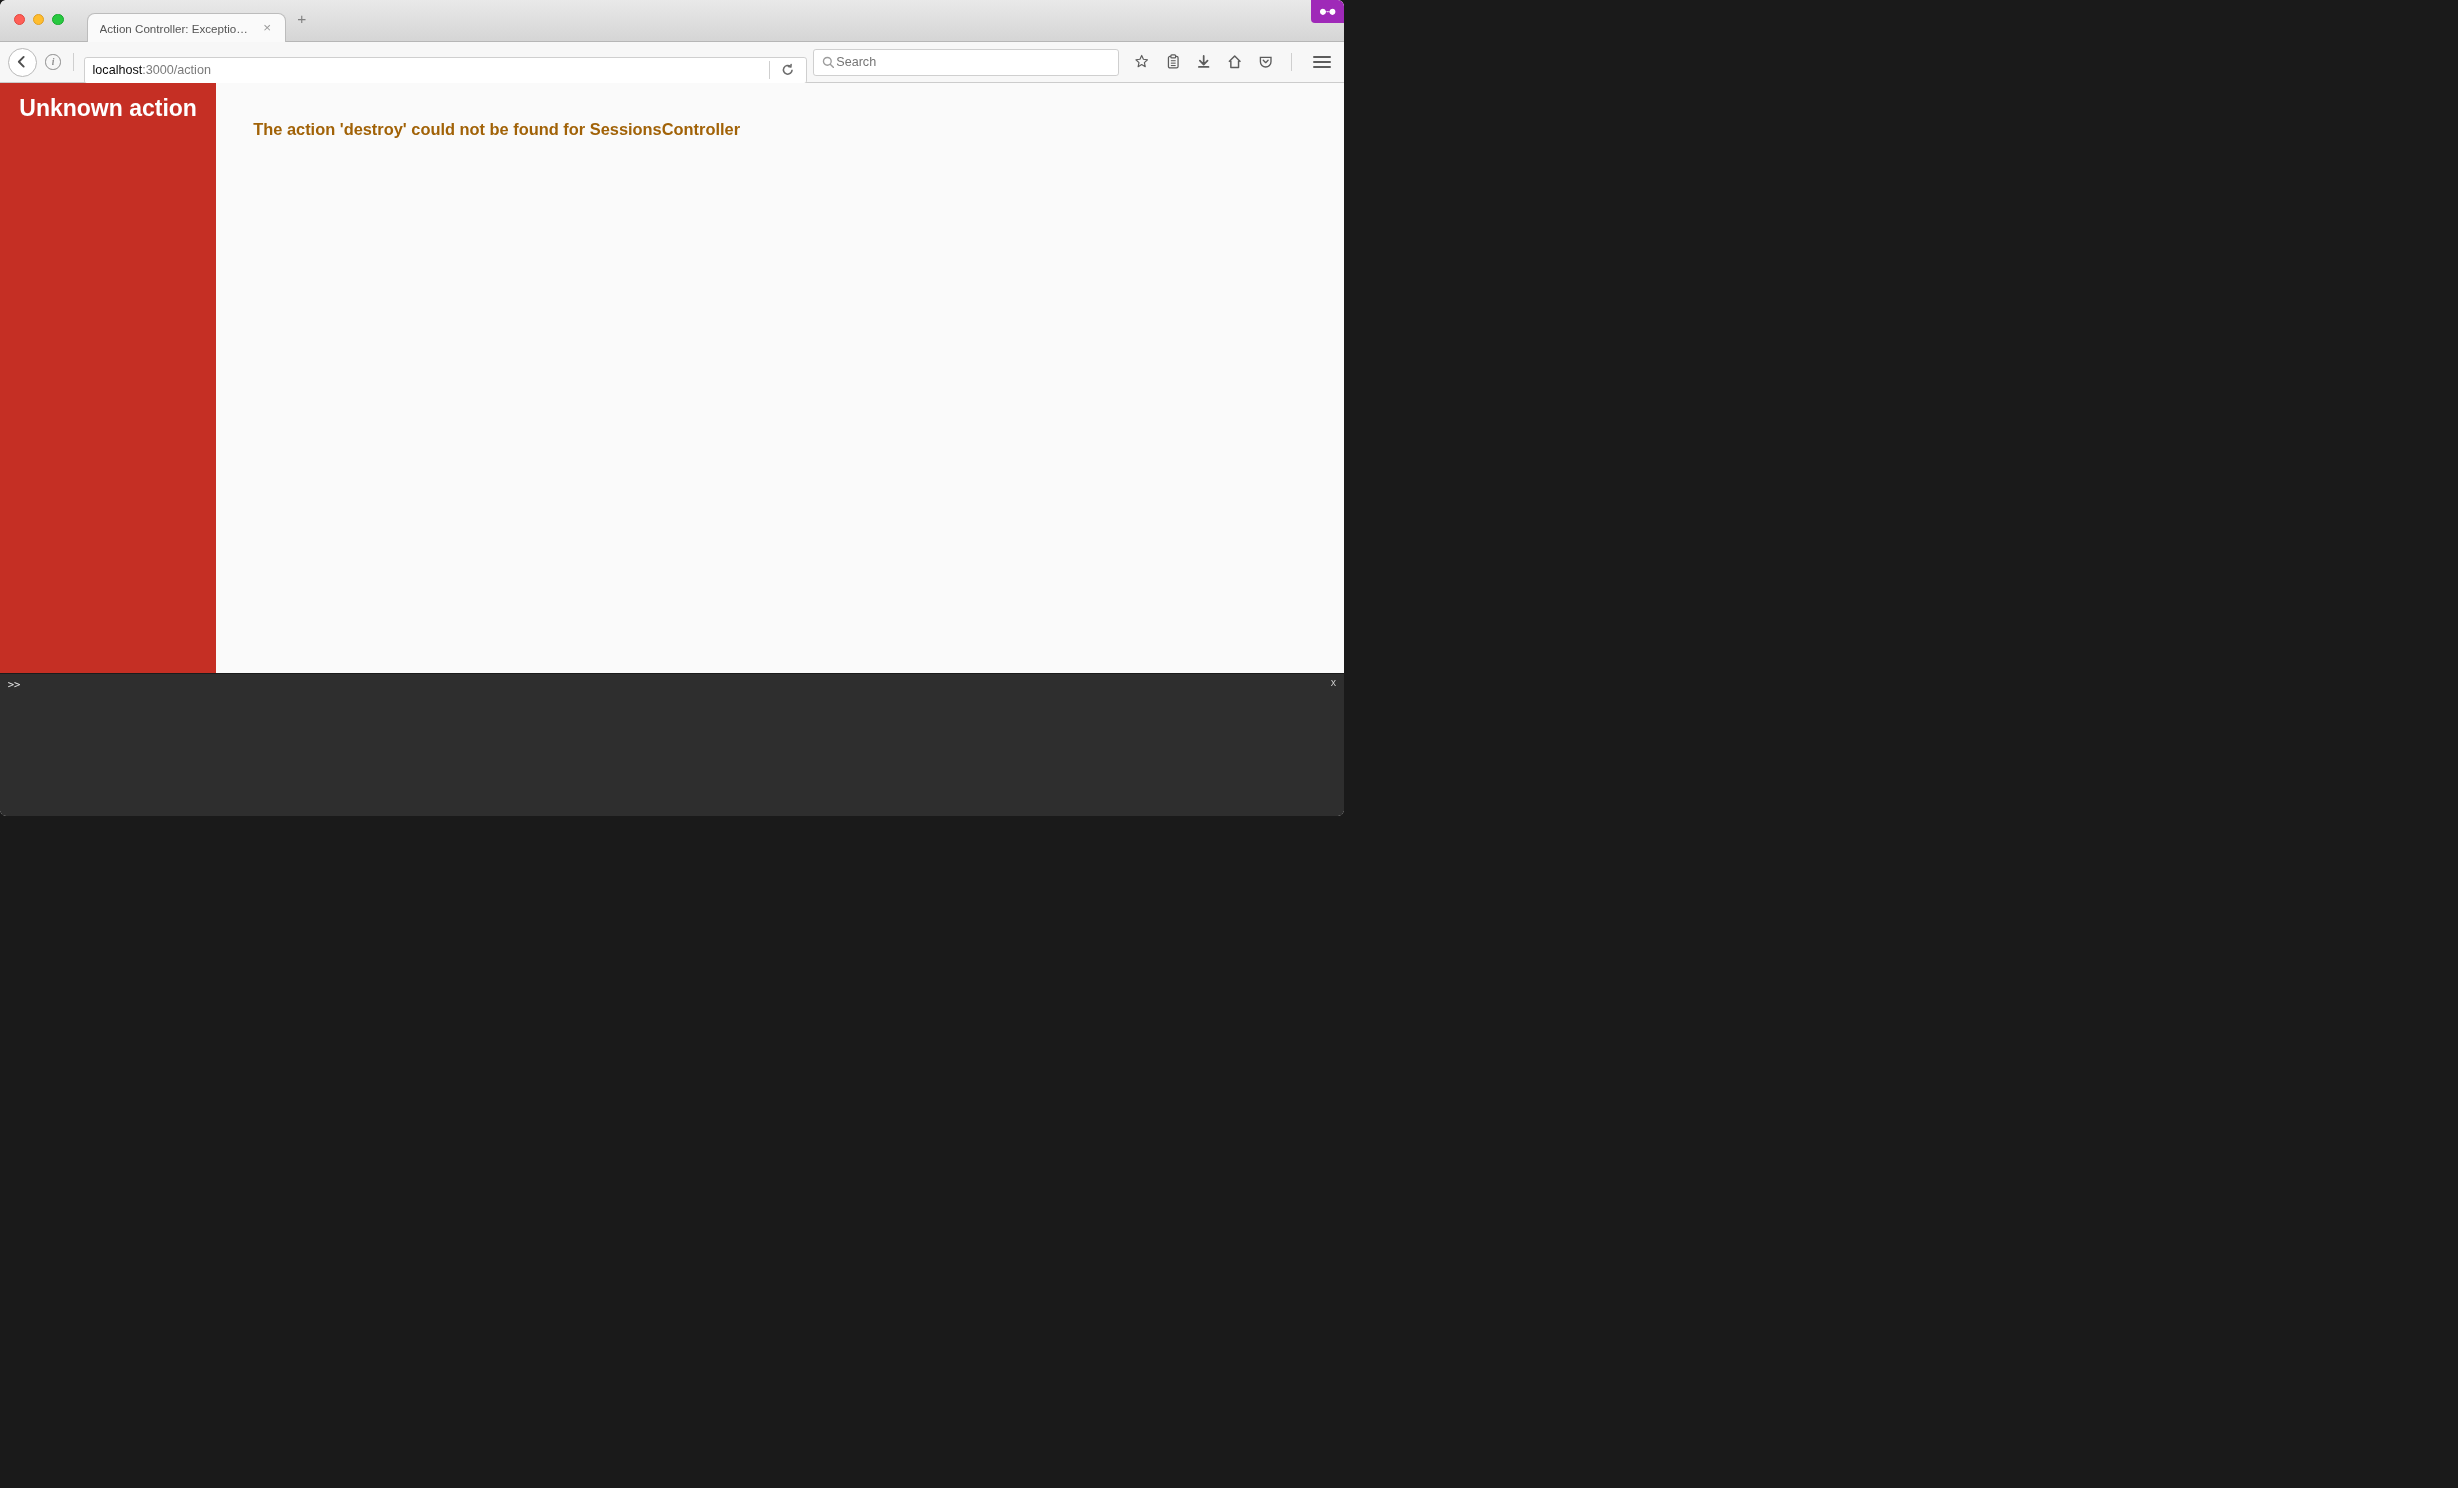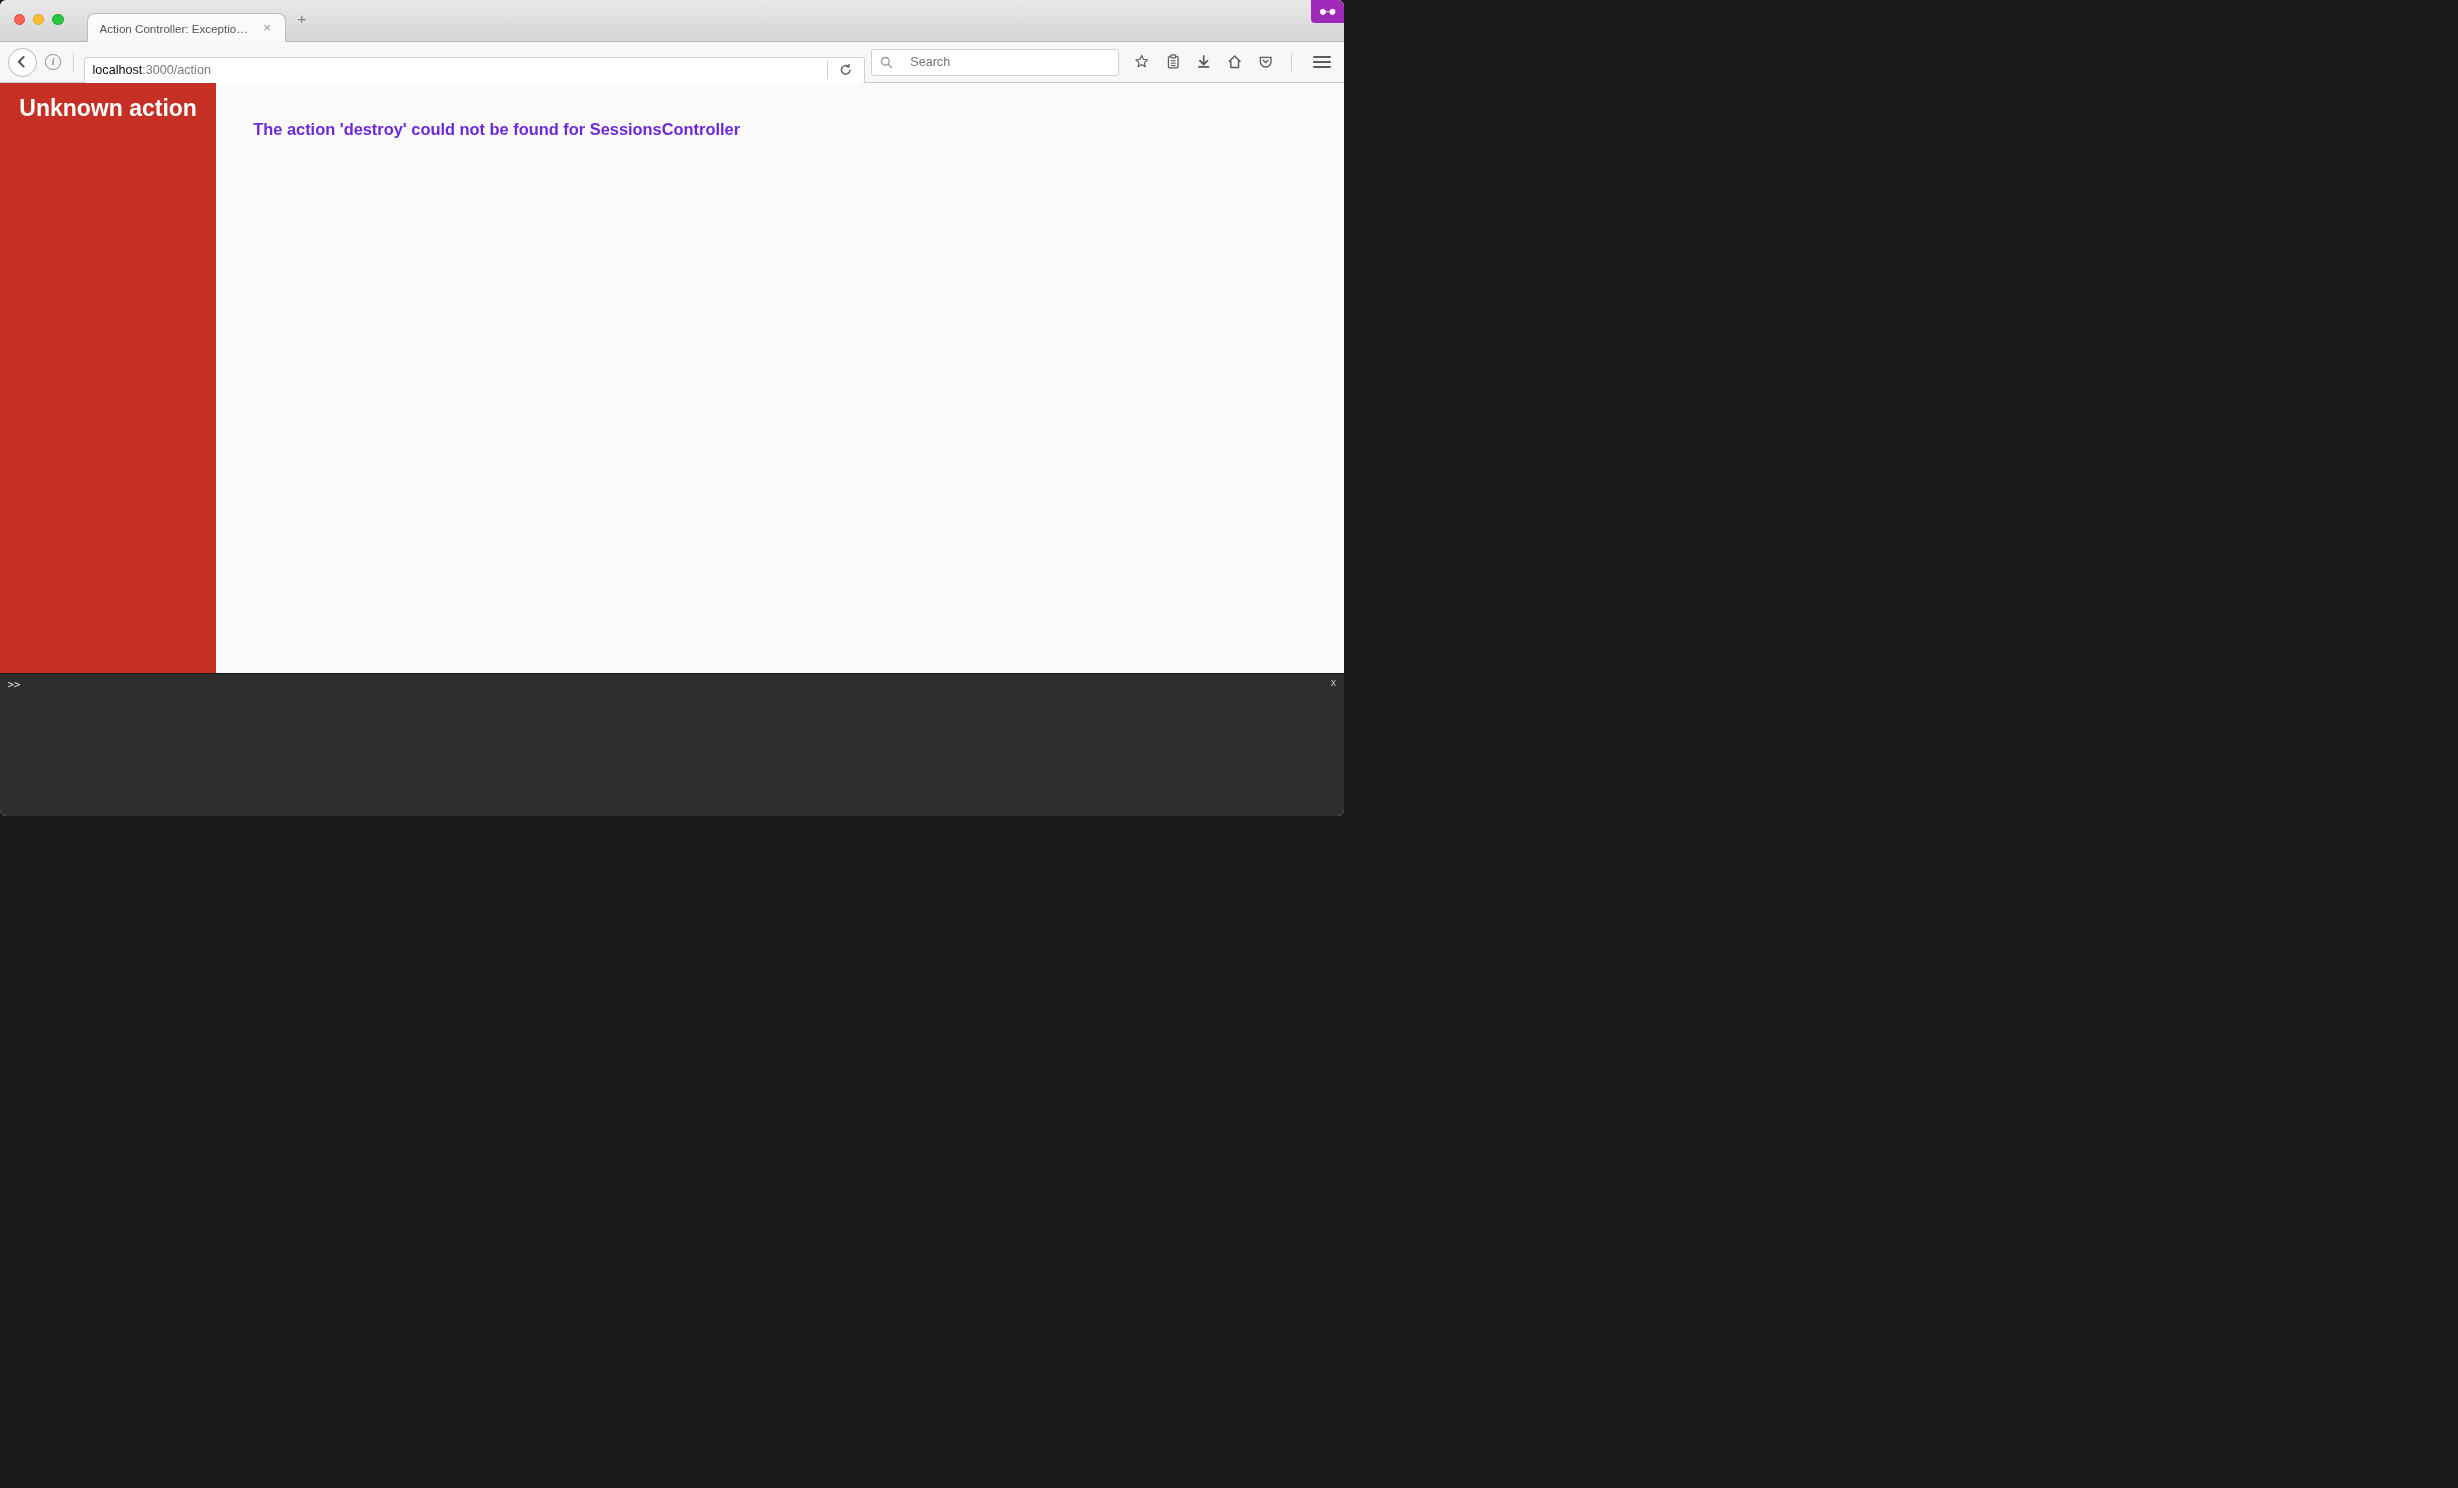--- a/index.html
+++ b/index.html
@@ -166,29 +166,29 @@
       margin-top: 16px;
     }
     .addressbar .host { color: #0b0b0b; }
     .addressbar .path { color: #7a7a7a; }
     .addressbar .spacer { flex: 1; }
     .reload {
       color: #6c6c6c;
       padding: 0 3.9px;
     }
     .searchbar {
-      width: 248px;
+      width: 306px;
       height: 27px;
       background: #fff;
       border: 1px solid #cfcfcf;
       border-radius: 2.9px;
       display: flex;
       align-items: center;
       padding: 0 7.7px;
-      gap: 18px;
+      gap: 2px;
       font-size: 12.6px;
       color: #999;
     }
     .searchbar .mag {
       color: #9c9c9c;
     }
     .toolbar-icons {
       display: flex;
       align-items: center;
       gap: 3.9px;
@@ -224,21 +224,21 @@
     }
     .error-header {
       background: #c52f24;
       color: #fff;
       font-size: 23px;
       font-weight: bold;
       padding: 11.6px 19.3px;
     }
     .error-body {
       padding: 37px;
-      color: #6d28d9;
+      color: #a16207;
       font-size: 16.4px;
       font-weight: bold;
     }
 
     
     .console {
       height: 143px;
       background: #2e2e2e;
       color: #e6e6e6;
       font-family: Menlo, Consolas, monospace;

